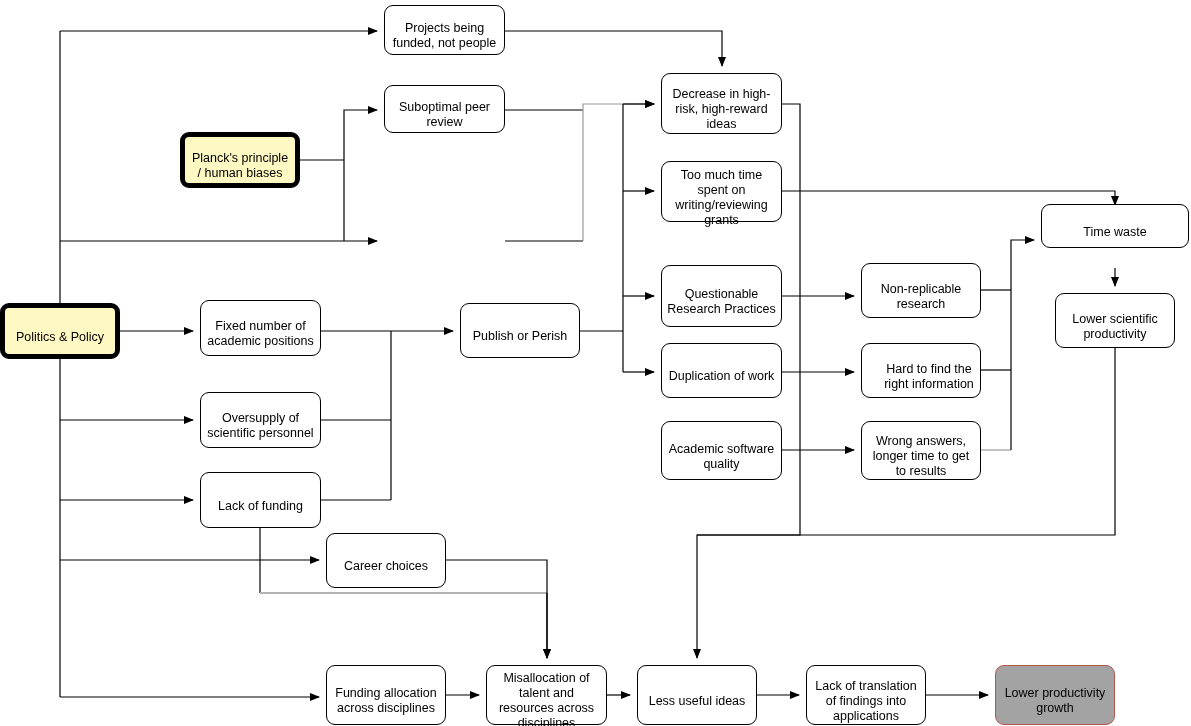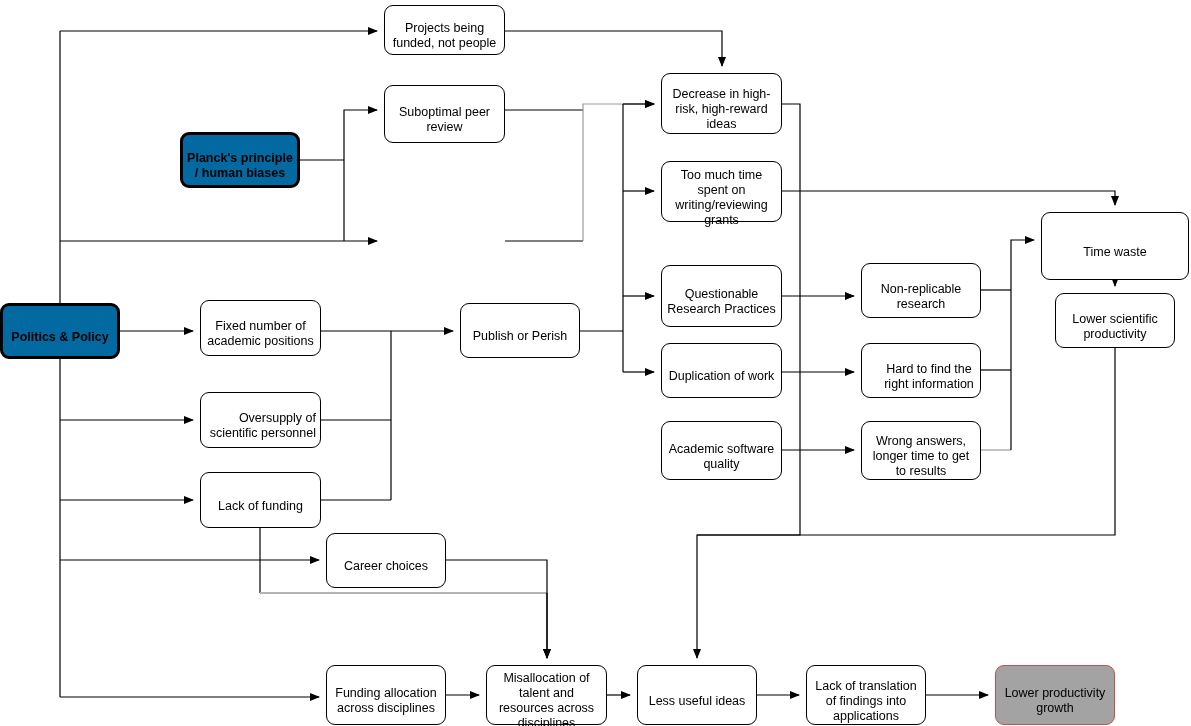--- a/index.html
+++ b/index.html
@@ -36,23 +36,22 @@
     border-radius: 9px;
     background: #ffffff;
     border: 1px solid #000000;
     color: #000000;
     font-size: 12.5px;
     line-height: 15px;
     padding: 2px 4px;
     z-index: 2;
   }
   .node.blue {
-    background: #0369a1;
-    border: 3px solid #000000;
-    font-weight: bold;
+    background: #fef9c3;
+    border: 5px solid #000000;
   }
   .node.pink {
     background: #a3a3a3;
     border: 1px solid #b85450;
   }
   .node span {
     display: block;
     width: 100%;
     margin-top: 12px;
   }
@@ -147,30 +146,30 @@
   </div>
 
   <div class="node blue" style="left:180px;top:132px;width:120px;height:56px;">
     <span>Planck's principle / human biases</span>
   </div>
 
   <div class="node" style="left:384px;top:5px;width:121px;height:50px;">
     <span>Projects being funded, not people</span>
   </div>
 
-  <div class="node" style="left:384px;top:85px;width:121px;height:58px;">
+  <div class="node" style="left:384px;top:85px;width:121px;height:48px;">
     <span>Suboptimal peer review</span>
   </div>
 
 
   <div class="node" style="left:200px;top:300px;width:121px;height:56px;">
     <span>Fixed number of academic positions</span>
   </div>
 
-  <div class="node" style="left:200px;top:392px;width:121px;height:56px;text-align:right;">
+  <div class="node" style="left:200px;top:392px;width:121px;height:56px;">
     <span>Oversupply of scientific personnel</span>
   </div>
 
   <div class="node" style="left:200px;top:472px;width:121px;height:56px;">
     <span>Lack of funding</span>
   </div>
 
   <div class="node" style="left:326px;top:533px;width:120px;height:55px;">
     <span>Career choices</span>
   </div>
@@ -204,21 +203,21 @@
   </div>
 
   <div class="node" style="left:861px;top:343px;width:120px;height:55px;padding-left:20px;">
     <span>Hard to find the right information</span>
   </div>
 
   <div class="node" style="left:861px;top:421px;width:120px;height:59px;">
     <span>Wrong answers, longer time to get to results</span>
   </div>
 
-  <div class="node" style="left:1041px;top:212px;width:148px;height:68px;">
+  <div class="node" style="left:1041px;top:204px;width:148px;height:44px;">
     <span>Time waste</span>
   </div>
 
   <div class="node" style="left:1055px;top:293px;width:120px;height:55px;align-items:center;">
     <span>Lower scientific productivity</span>
   </div>
 
   <div class="node" style="left:326px;top:665px;width:120px;height:60px;">
     <span>Funding allocation across disciplines</span>
   </div>

